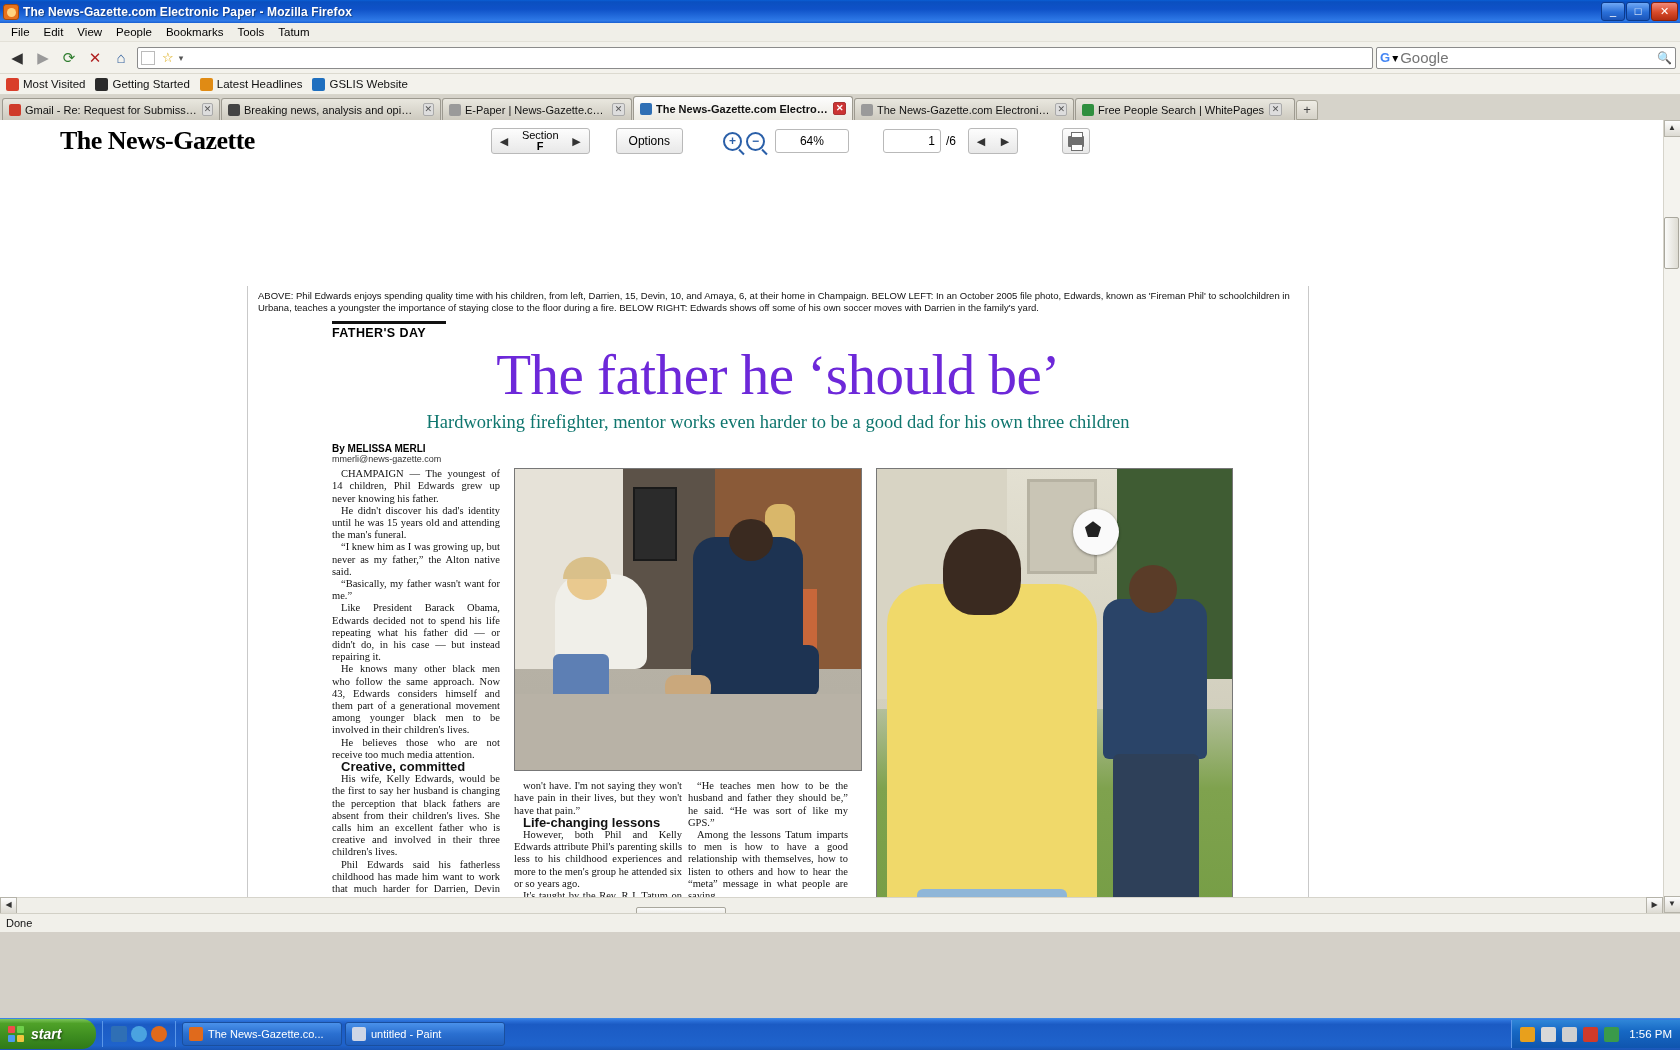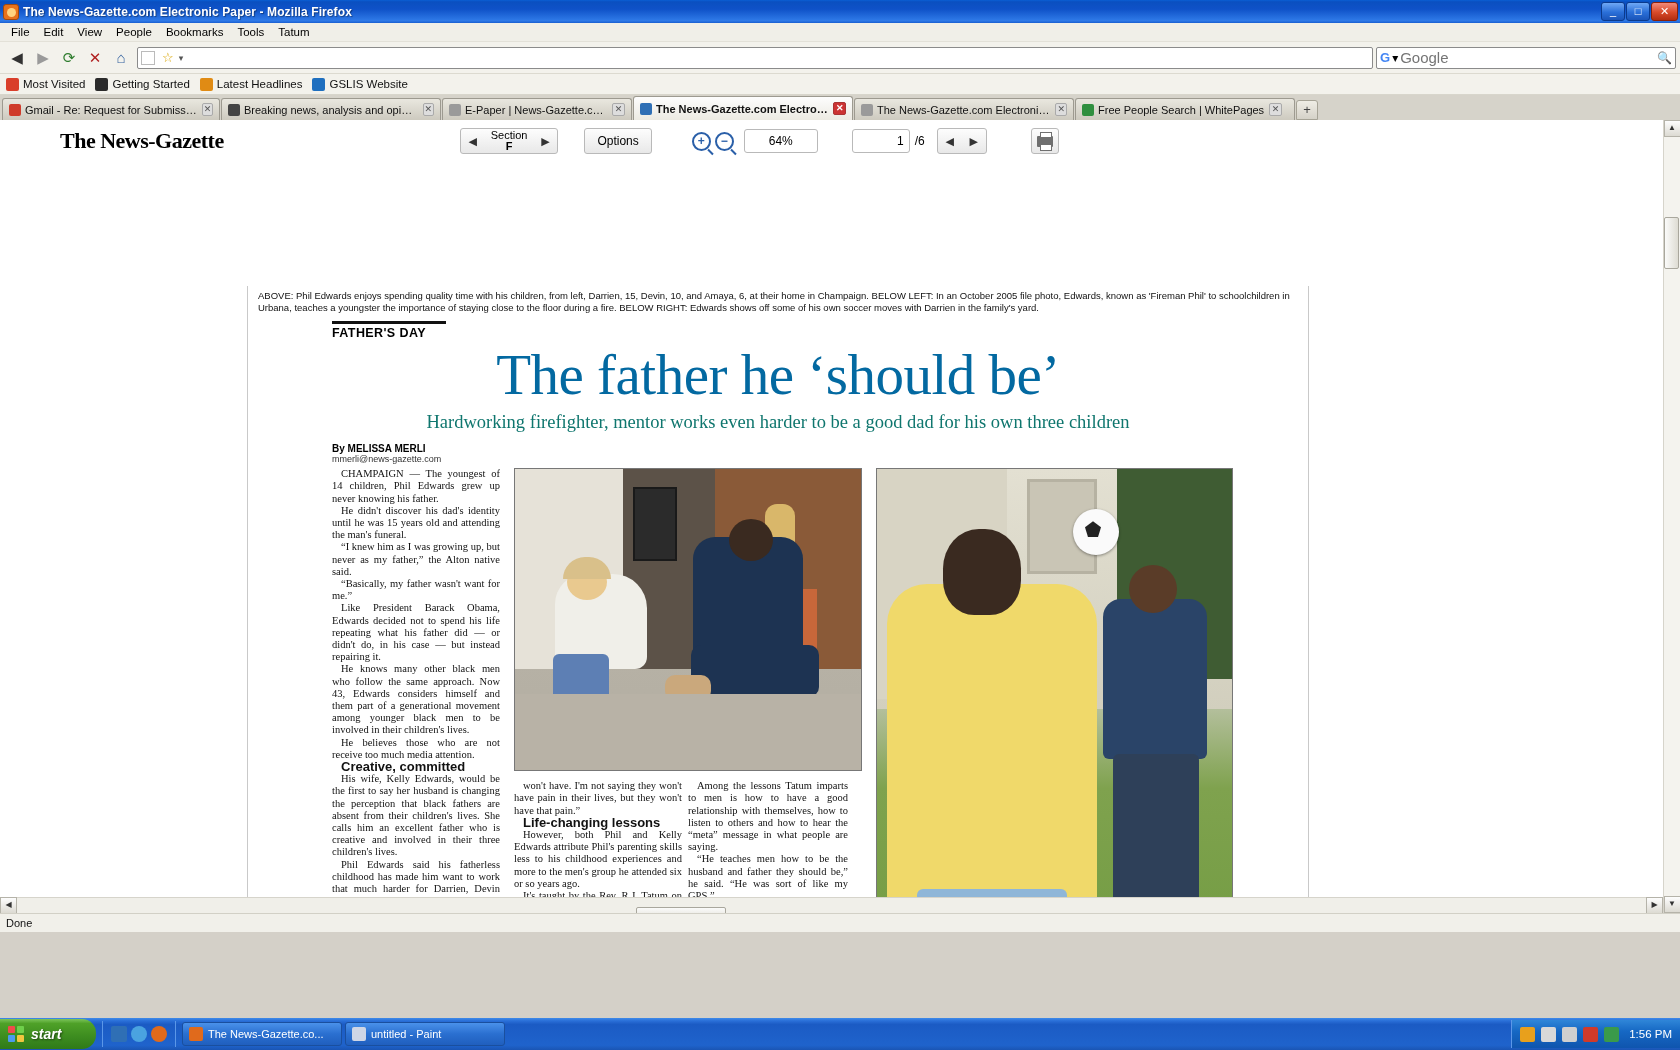--- a/index.html
+++ b/index.html
@@ -89,21 +89,21 @@
                  font-size:9px; line-height:11px; text-align:center; border-radius:2px;}
   .tab.plain .tclose { border:1px solid #aaa; background:#ddd; color:#555;}
   .tabplus { width:22px;height:20px; border:1px solid #a6a396; background:linear-gradient(180deg,#efede5,#d5d2c8);
              border-radius:3px 3px 0 0; text-align:center; font-size:13px; color:#444; line-height:18px;}
   
   .content { position:relative; height:793px; background:#fff; display:flex; }
   .pagewrap { flex:1; position:relative; background:#fff; overflow:hidden;}
   
   .epbar { height:42px; background:#fff; display:flex; align-items:center; padding:0 8px; }
   .logo {
-    font-family:"Liberation Serif", serif; font-size:22px; font-weight:bold; color:#000;
+    font-family:"Liberation Serif", serif; font-size:26px; font-weight:bold; color:#000;
     letter-spacing:-0.5px; margin-left:52px; padding-right:16px;
   }
   .sectionbox {
     display:flex; align-items:center; border:1px solid #b9b9b9; border-radius:3px;
     background:linear-gradient(180deg,#fdfdfd,#e8e8e8); height:26px; margin-left:220px;
   }
   .arrowbtn { width:24px;height:24px; display:flex;align-items:center;justify-content:center; color:#333; font-size:11px;}
   .sectionlabel { font-size:11px; text-align:center; padding:0 6px; line-height:1.0;}
   .sectionlabel b { display:block; font-size:11px; font-weight:bold;}
   .optbtn {
@@ -134,21 +134,21 @@
     position:absolute; left:247px; top:166px; width:1062px; height:747px;
     background:#fff; border-left:1px solid #c9c9c9; border-right:1px solid #c9c9c9;
     overflow:hidden;
   }
   .caption { font-size:9.5px; line-height:11.5px; color:#111; padding:4px 10px 0 10px; font-family:"Liberation Sans",sans-serif;}
   .kicker-wrap { padding:8px 0 0 84px; }
   .kicker-rule { width:114px; height:3px; background:#111; }
   .kicker { font-size:12.5px; font-weight:bold; letter-spacing:.4px; padding-top:2px;}
   .headline {
     font-family:"Liberation Serif", serif; font-size:57px; text-align:center;
-    line-height:1.02; padding:6px 10px 0 10px; color:#0369a1; letter-spacing:-0.5px;
+    line-height:1.02; padding:6px 10px 0 10px; color:#6d28d9; letter-spacing:-0.5px;
   }
   .deck {
     font-family:"Liberation Serif", serif; font-size:18.5px; text-align:center;
     padding:8px 10px 0 10px; color:#0f766e;
   }
   .byline { font-size:10px; font-weight:bold; padding:10px 0 0 84px; }
   .byemail { font-size:9px; color:#333; padding-left:84px; }
   .cols { display:flex; padding:4px 10px 0 84px; gap:14px; }
   .col { width:168px; font-family:"Liberation Serif", serif; font-size:10.5px; line-height:12.2px; text-align:justify; color:#111;}
   .col p { margin:0; text-indent:9px; }
@@ -388,22 +388,22 @@
 
           <div style="display:flex; gap:6px; margin-top:9px;">
             <div class="col" style="width:168px">
               <p>won't have. I'm not saying they won't have pain in their lives, but they won't have that pain.”</p>
               <p class="subhead">Life-changing lessons</p>
               <p>However, both Phil and Kelly Edwards attribute Phil's parenting skills less to his childhood experiences and more to the men's group he attended six or so years ago.</p>
               <p>It's taught by the Rev. R.J. Tatum on Saturday mornings at Canaan Baptist Church in Urbana.</p>
 
             </div>
             <div class="col" style="width:160px">
+              <p>“He teaches men how to be the husband and father they should be,” he said. “He was sort of like my GPS.”</p>
               <p>Among the lessons Tatum imparts to men is how to have a good relationship with themselves, how to listen to others and how to hear the “meta” message in what people are saying.</p>
-              <p>“He teaches men how to be the husband and father they should be,” he said. “He was sort of like my GPS.”</p>
               <p>And like his own father, Tatum insists that his students respect their mothers and wives.</p>
 
             </div>
           </div>
         </div>
 
         <div class="photo ph2">
           <div style="position:absolute;inset:0;background:linear-gradient(180deg,#cfd2c4 0%,#b9c2a4 42%,#7fa24e 58%,#6e9a3e 100%);"></div>
           <div style="position:absolute;left:0;top:0;width:357px;height:240px;background:linear-gradient(180deg,#e3e0d2,#d2cfbe);"></div>
           <div style="position:absolute;left:0;top:0;width:130px;height:230px;background:#d8d4c4;"></div>

